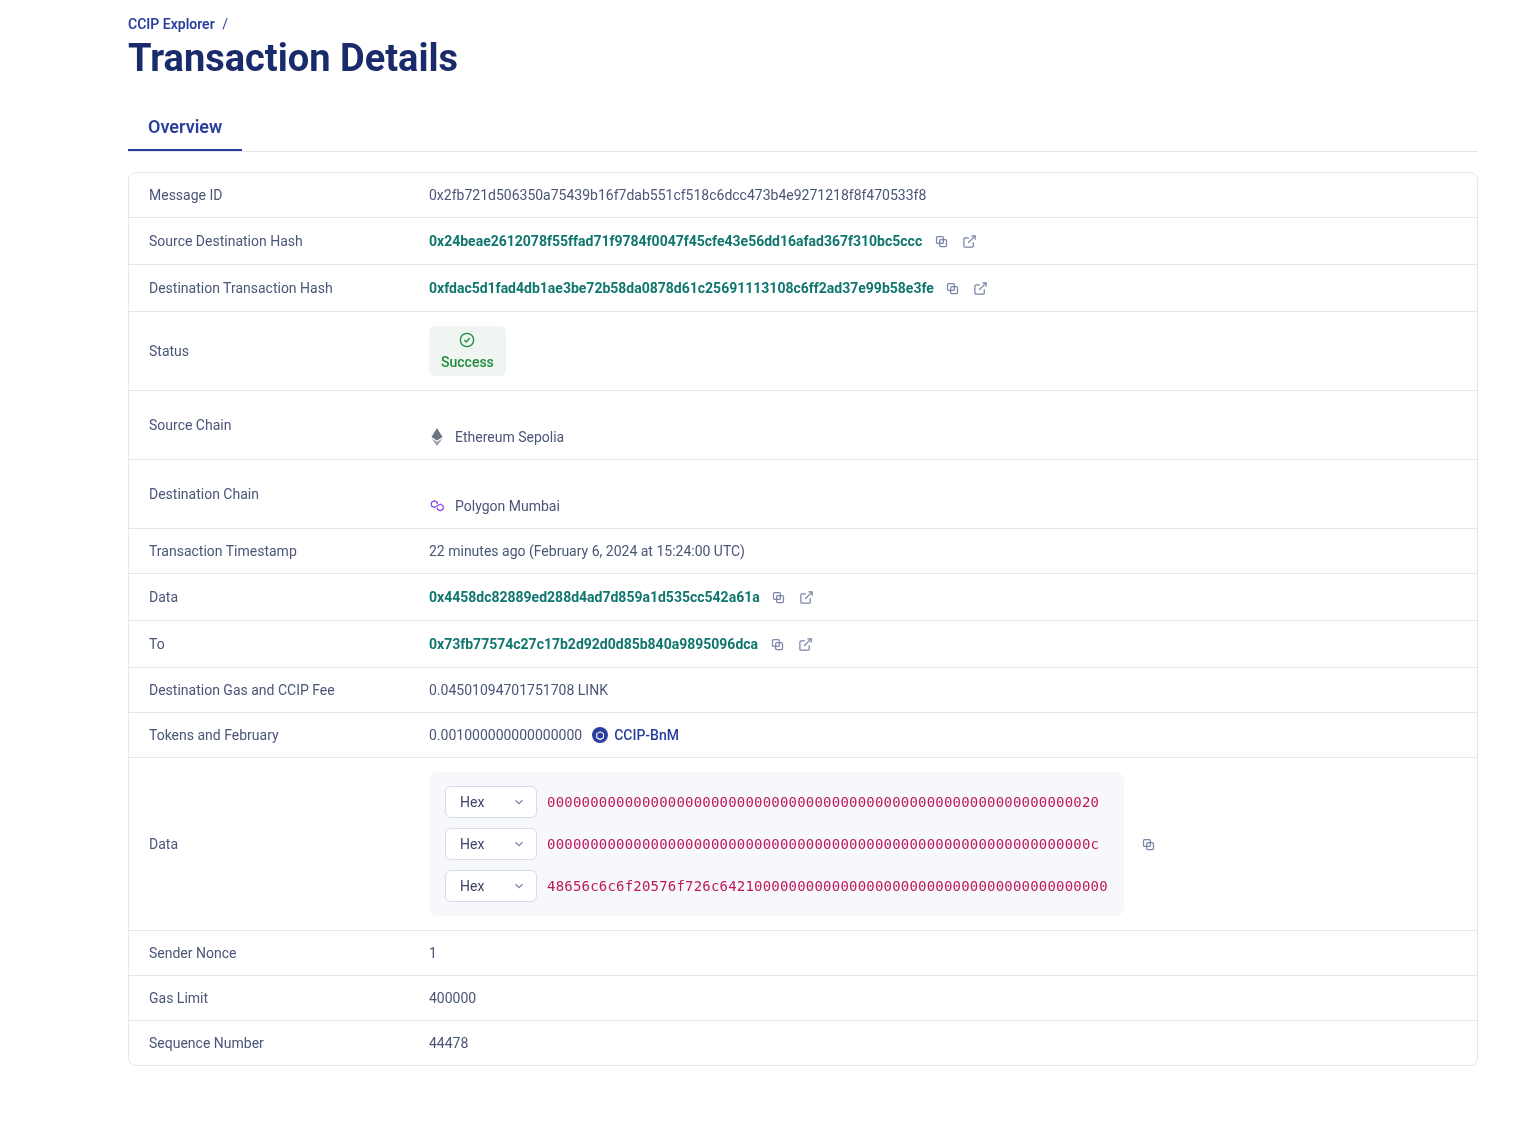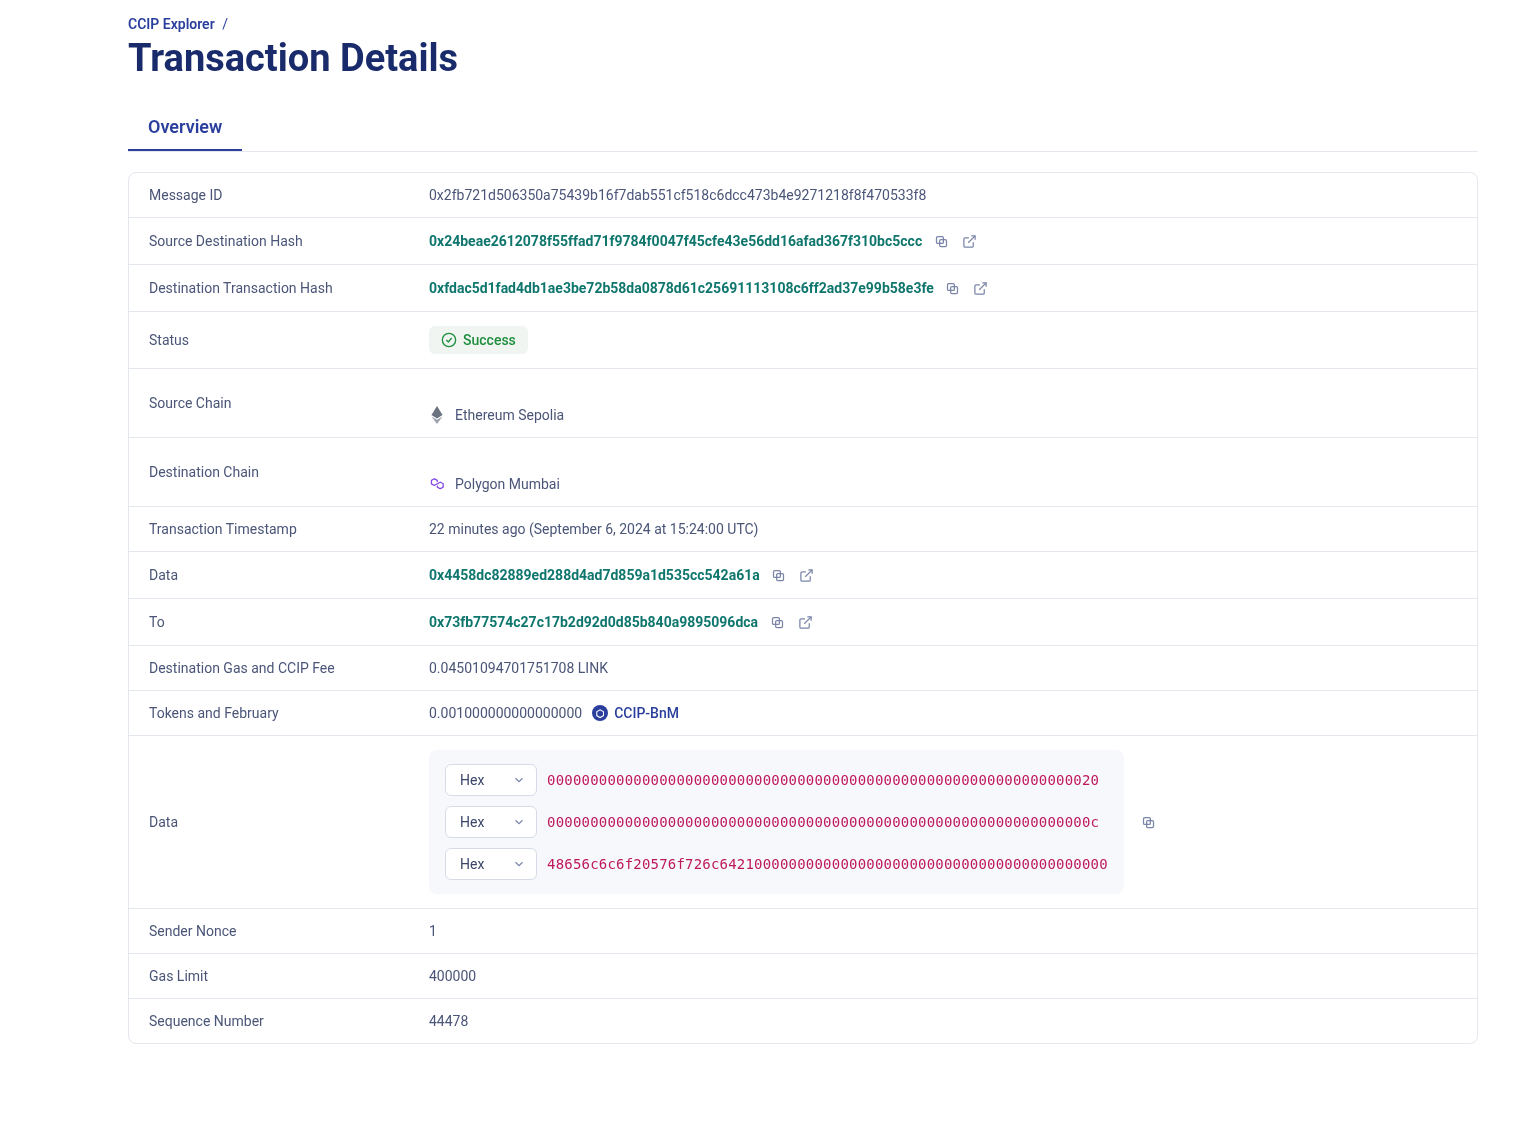--- a/index.html
+++ b/index.html
@@ -86,20 +86,21 @@
   .icon-btn svg { width: 15px; height: 15px; }
   .status-badge {
     display: inline-flex;
     align-items: center;
     gap: 6px;
     background: #f0f5f2;
     border-radius: 6px;
     padding: 6px 12px;
     color: #1e8e3e;
     font-weight: 500;
+    flex-direction: column;
   }
   .status-badge svg { width: 16px; height: 16px; }
   .chain-cell {
     display: inline-flex;
     align-items: center;
     gap: 10px;
     color: #4a5578;
     margin-top: 24px;
   }
   .chain-icon {
@@ -270,21 +271,21 @@
               <path fill="#8247e5" d="M17.5 8.5c-.4-.2-.9-.2-1.3 0l-2.8 1.6-1.9 1.1-2.8 1.6c-.4.2-.9.2-1.3 0l-2.2-1.3c-.4-.2-.6-.6-.6-1.1V8c0-.4.2-.9.6-1.1l2.2-1.2c.4-.2.9-.2 1.3 0l2.2 1.2c.4.2.6.6.6 1.1v1.6l1.9-1.1V6.9c0-.4-.2-.9-.6-1.1l-4-2.3c-.4-.2-.9-.2-1.3 0l-4.1 2.3c-.5.2-.7.7-.7 1.1v4.6c0 .4.2.9.6 1.1l4.1 2.3c.4.2.9.2 1.3 0l2.8-1.6 1.9-1.1 2.8-1.6c.4-.2.9-.2 1.3 0l2.2 1.2c.4.2.6.6.6 1.1v2.4c0 .4-.2.9-.6 1.1l-2.2 1.3c-.4.2-.9.2-1.3 0l-2.2-1.2c-.4-.2-.6-.6-.6-1.1v-1.6l-1.9 1.1v1.6c0 .4.2.9.6 1.1l4.1 2.3c.4.2.9.2 1.3 0l4.1-2.3c.4-.2.6-.6.6-1.1v-4.6c0-.4-.2-.9-.6-1.1l-4.1-2.3z"></path>
             </svg>
         </span>
         <span>Polygon Mumbai</span>
       </span>
     </div>
   </div>
 
   <div class="row">
     <div class="label">Transaction Timestamp</div>
-    <div class="value">22 minutes ago (September 6, 2024 at 15:24:00 UTC)</div>
+    <div class="value">22 minutes ago (February 6, 2024 at 15:24:00 UTC)</div>
   </div>
 
   <div class="row">
     <div class="label">Data</div>
     <div class="value">
       <span class="hash-link">0x4458dc82889ed288d4ad7d859a1d535cc542a61a</span>
       <span class="icon-btn">
         <svg viewBox="0 0 24 24" fill="none" stroke="currentColor" stroke-width="2">
             <rect x="9" y="9" width="11" height="11" rx="2"></rect>
             <rect x="4" y="4" width="11" height="11" rx="2"></rect>

